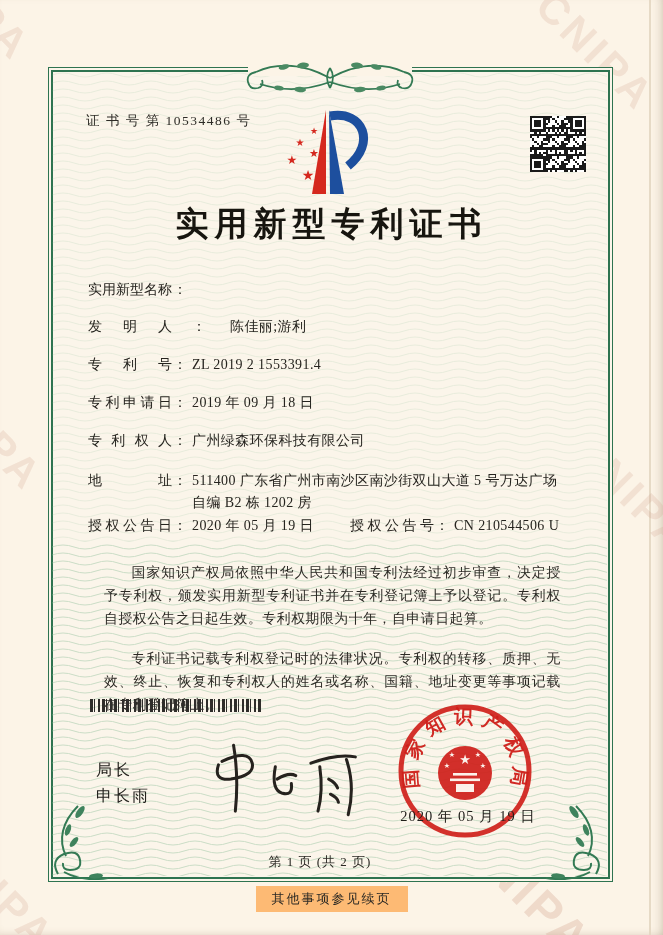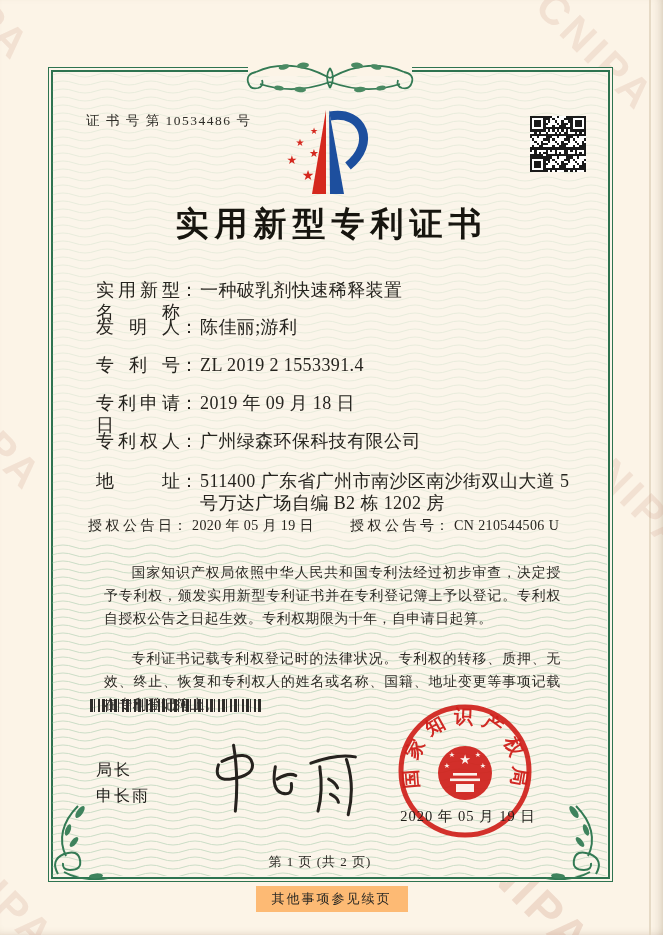--- a/index.html
+++ b/index.html
@@ -49,25 +49,25 @@
   .cert-number{position:absolute; left:86px; top:112px; font-size:13.5px; letter-spacing:1.5px; color:#2e2c27;}
 
   .logo{position:absolute; left:268px; top:106px; width:110px; height:92px;}
   .qr{position:absolute; left:530px; top:116px; width:56px; height:56px; background:#ffffff;}
 
   .title{
     position:absolute; left:0; top:202px; width:663px; text-align:center;
     font-size:33px; font-weight:bold; letter-spacing:6px; color:#17150f;
   }
 
-  .field-row{position:absolute; left:96px; width:490px; display:flex; font-size:18px; line-height:22px;}
+  .field-row{position:absolute; left:88px; width:490px; display:flex; font-size:14px; line-height:22px;}
   .f-label{flex:none; display:inline-block; width:84px; text-align:justify; text-align-last:justify; color:#26241f;}
   .f-colon{flex:none; width:16px; text-align:center;}
   .f-value{flex:1; margin-left:4px; letter-spacing:.4px;}
-  .row0{top:279px;} .row1{top:316px;} .row2{top:354px;} .row3{top:392px;} .row4{top:430px;align-items:flex-end;}
+  .row0{top:279px;} .row1{top:316px;gap:19px;} .row2{top:354px;} .row3{top:392px;} .row4{top:430px;align-items:flex-end;}
   .row5{top:470px;} .row5 .f-value{max-width:374px;}
   .grant-row{position:absolute; left:88px; top:515px; width:490px; height:22px; font-size:14px; line-height:22px;}
   .grant-a{position:absolute; left:0; top:0; display:flex; width:250px;}
   .grant-b{position:absolute; left:262px; top:0; display:flex; width:228px;}
 
   .legal{
     position:absolute; left:88px; top:545px; width:489px;
     font-size:13.8px; line-height:23.2px; letter-spacing:.6px; color:#2b2924; text-align:justify;
   }
   .legal p{margin:16px; text-indent:2em;}
@@ -547,21 +547,20 @@
         <rect x="18" y="24" width="1" height="1" fill="#1a1a1a"></rect>
         <rect x="20" y="24" width="1" height="1" fill="#1a1a1a"></rect>
         <rect x="24" y="24" width="1" height="1" fill="#1a1a1a"></rect>
       </svg>
 
     <div class="title">实用新型专利证书</div>
 
     <div class="field-row row0">
       <span class="f-label">实用新型名称</span>
         <span class="f-colon">：</span>
-        <span class="f-value">一种破乳剂快速稀释装置</span>
     </div>
     <div class="field-row row1">
       <span class="f-label">发明人</span>
         <span class="f-colon">：</span>
         <span class="f-value">陈佳丽;游利</span>
     </div>
     <div class="field-row row2">
       <span class="f-label">专利号</span>
         <span class="f-colon">：</span>
         <span class="f-value">ZL 2019 2 1553391.4</span>

